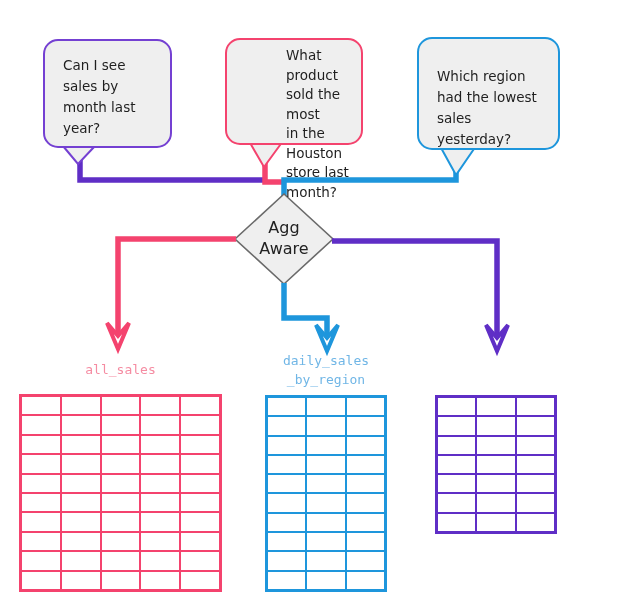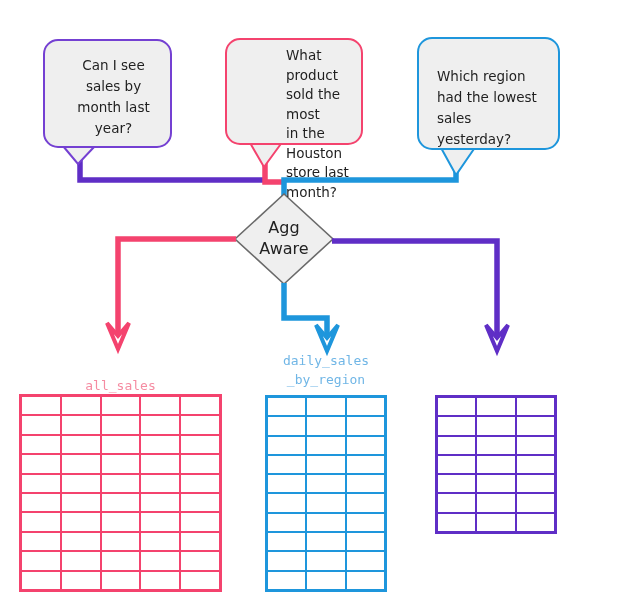--- a/index.html
+++ b/index.html
@@ -25,21 +25,21 @@
   .ah-purple{stroke:var(--purple);}
 
   .bubble{
     position:absolute;z-index:2;
     background:var(--bubble-fill);
     border-radius:15px;
     box-sizing:border-box;
     color:var(--ink);
   }
   .bubble-text{white-space:pre-line;font-size:13.5px;color:var(--ink);}
-  .bubble-1{left:43px;top:39px;width:129px;height:109px;border:2px solid var(--purple-bubble);text-align:center;}
+  .bubble-1{left:43px;top:39px;width:129px;height:109px;border:2px solid var(--purple-bubble);}
   .bubble-1 .bubble-text{padding:14px 6px 0 18px;line-height:21px;}
   .bubble-2{left:225px;top:38px;width:138px;height:107px;border:2px solid var(--pink);}
   .bubble-2 .bubble-text{padding:6px 6px 0 18px;line-height:19.5px;margin-left:41px;}
   .bubble-3{left:417px;top:37px;width:143px;height:113px;border:2px solid var(--blue);}
   .bubble-3 .bubble-text{padding:27px 6px 0 18px;line-height:21px;}
 
   .diamond-label{
     position:absolute;z-index:2;
     left:234px;top:217px;width:100px;
     text-align:center;
@@ -48,21 +48,21 @@
     white-space:pre-line;
   }
 
   .tbl-label{
     position:absolute;z-index:2;
     text-align:center;
     font-family:"DejaVu Sans Mono","Liberation Mono",monospace;
     font-size:13px;line-height:19px;
     white-space:pre-line;
   }
-  .tbl-label-1{left:19px;top:360px;width:203px;color:var(--pink-light);margin-top:16px;}
+  .tbl-label-1{left:19px;top:360px;width:203px;color:var(--pink-light);}
   .tbl-label-2{left:265px;top:351px;width:122px;color:var(--blue-light);}
   .tbl-label-3{left:435px;top:351px;width:122px;color:var(--purple-light);}
 
   .grid-table{
     position:absolute;z-index:2;
     display:grid;gap:2px;
     box-sizing:border-box;
   }
   .grid-table .cell{background:#ffffff;}
   .grid-table-1{left:19px;top:394px;width:203px;height:198px;border:3px solid var(--pink);background:var(--pink);}

